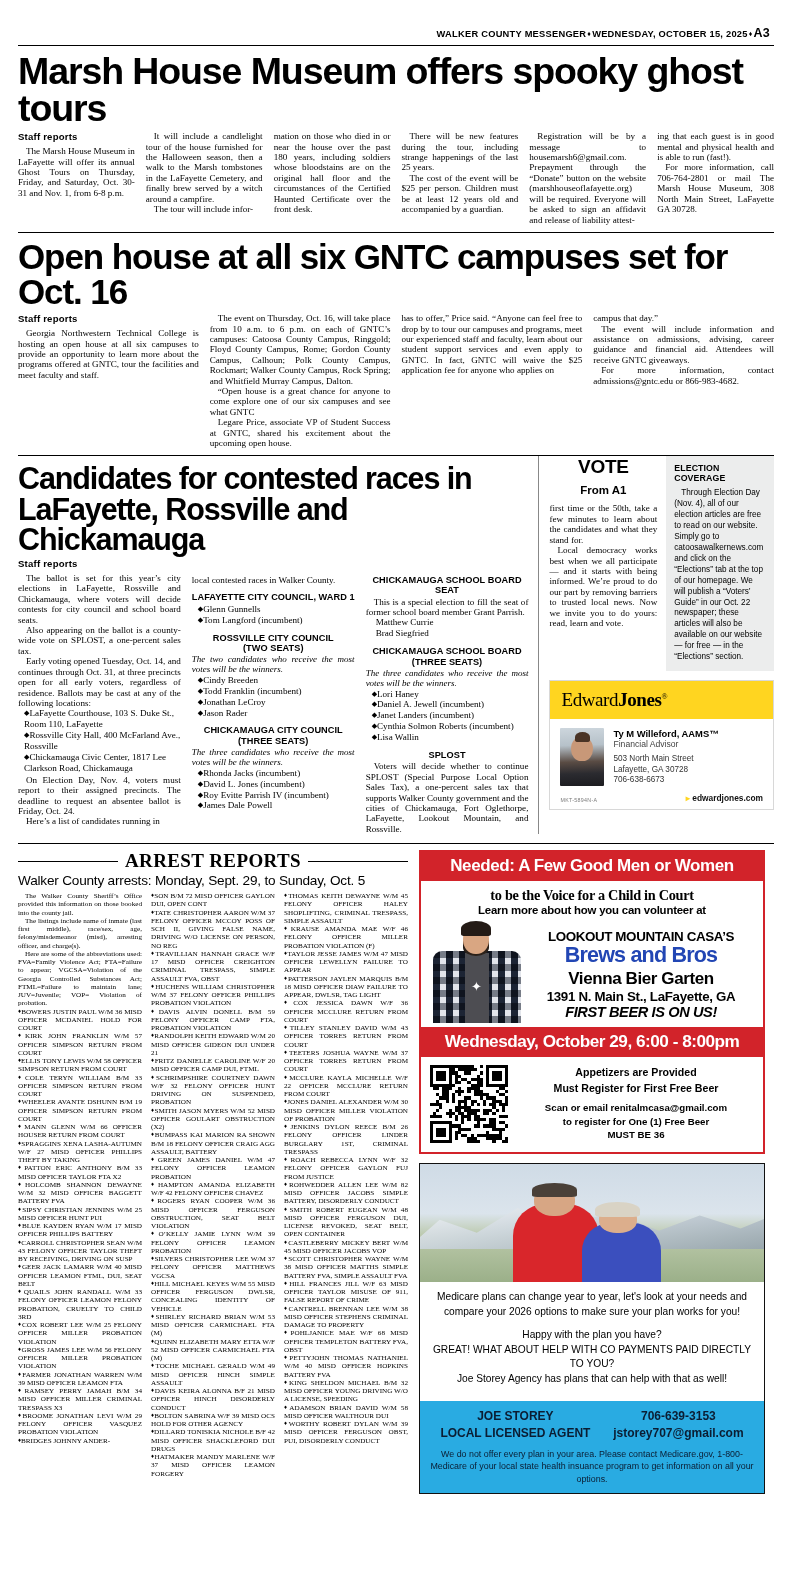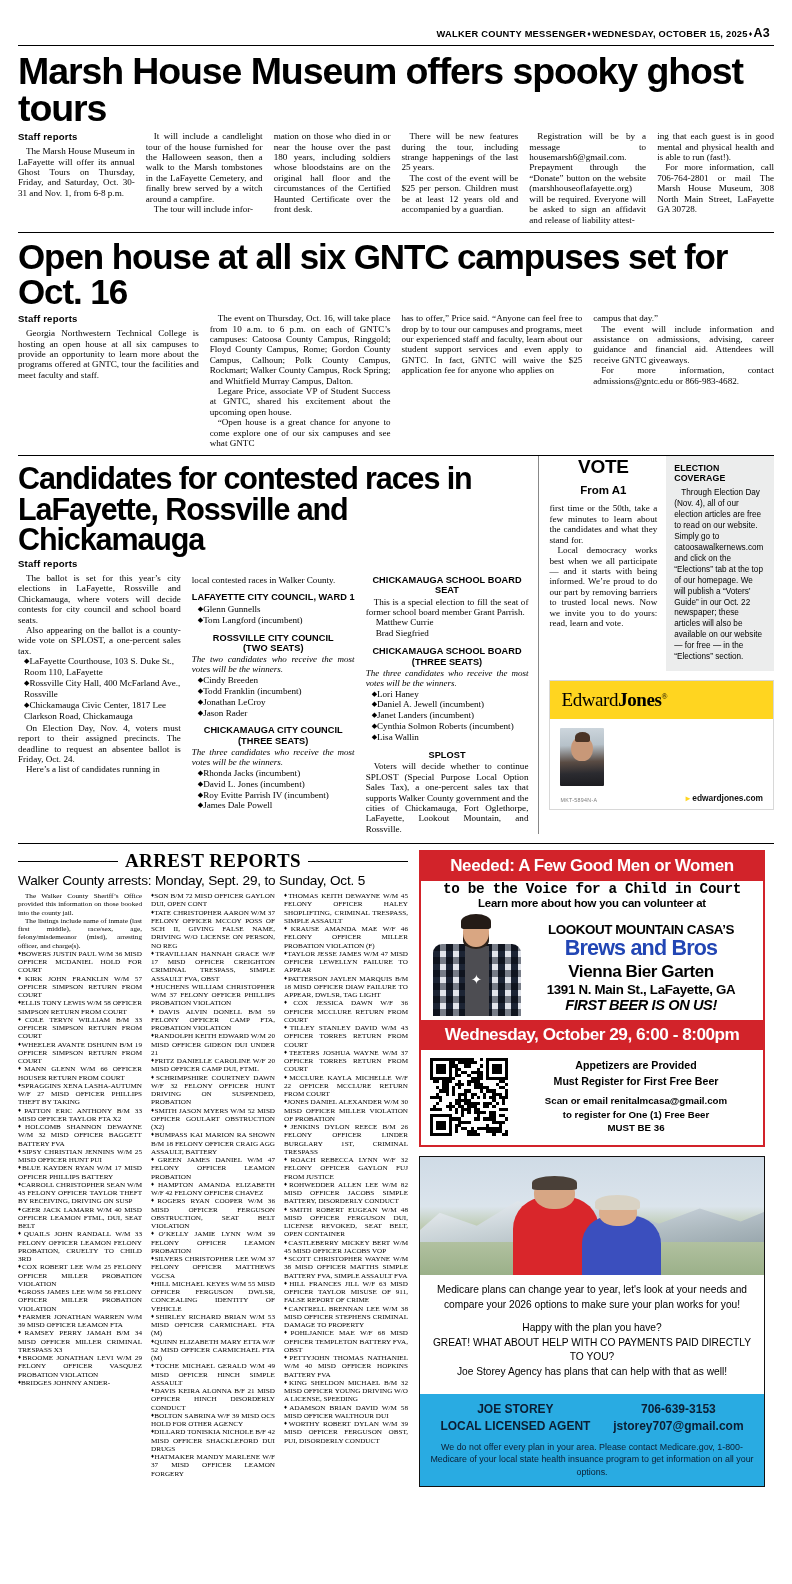--- a/index.html
+++ b/index.html
@@ -133,22 +133,22 @@
   .ar-col .d { font-size: 6px; vertical-align: .6px; }
 
   
   .casa { border: 2.2px solid #d2232a; background: #fff; }
   .casa-bar {
     background: #d2232a; color: #fff; text-align: center;
     font-family: "Liberation Sans", sans-serif; font-weight: 700;
     font-size: 17px; padding: 4px 0 5px; letter-spacing: -.4px;
   }
   .casa-l1 {
-    text-align: center; font-family: Liberation Mono, monospace;
-    font-weight: 700; font-size: 14.3px; padding-top: 0; letter-spacing: -.3px;
+    text-align: center; font-family: Liberation Serif, serif;
+    font-weight: 700; font-size: 14.3px; padding-top: 6px; letter-spacing: -.3px;
   }
   .casa-l2 {
     text-align: center; font-family: "Liberation Sans", sans-serif;
     font-weight: 700; font-size: 11.4px; padding-bottom: 3px; letter-spacing: -.2px;
   }
   .casa-mid { display: flex; align-items: flex-end; padding: 0 6px; }
   .casa-person { width: 98px; height: 104px; flex: none; position: relative; overflow: hidden; }
   .casa-person .head { position:absolute; left:36px; top:6px; width:26px; height:29px; border-radius:48%; background:#d9a682; }
   .casa-person .hair { position:absolute; left:34px; top:2px; width:30px; height:15px; border-radius:50% 50% 14% 14%; background:#241b16; }
   .casa-person .beard { position:absolute; left:36px; top:20px; width:26px; height:17px; border-radius:18% 18% 50% 50%; background:#2c2119; }
@@ -283,22 +283,22 @@
   <div class="cols">
     <div class="col">
       <div class="byline">Staff  reports</div>
       <div class="bodytxt">
           <p>Georgia Northwestern Technical College is hosting an open house at all six campuses to provide an opportunity to learn more about the programs offered at GNTC, tour the facilities and meet faculty and staff.</p>
         </div>
     </div>
     <div class="col">
       <div class="bodytxt">
         <p>The event on Thursday, Oct. 16, will take place from 10 a.m. to 6 p.m. on each of GNTC’s campuses: Catoosa County Campus, Ringgold; Floyd County Campus, Rome; Gordon County Campus, Calhoun; Polk County Campus, Rockmart; Walker County Campus, Rock Spring; and Whitfield Murray Campus, Dalton.</p>
+        <p>“Open house is a great chance for anyone to come explore one of our six campuses and see what GNTC</p>
         <p>Legare Price, associate VP of Student Success at GNTC, shared his excitement about the upcoming open house.</p>
-        <p>“Open house is a great chance for anyone to come explore one of our six campuses and see what GNTC</p>
       </div>
     </div>
     <div class="col">
       <div class="bodytxt">
           <p class="noind">has to offer,” Price said. “Anyone can feel free to drop by to tour our campuses and programs, meet our experienced staff and faculty, learn about our student support services and even apply to GNTC. In fact, GNTC will waive the $25 application fee for anyone who applies on</p>
         </div>
     </div>
     <div class="col">
       <div class="bodytxt">
         <p class="noind">campus that day.”</p>
@@ -316,20 +316,21 @@
         <span>Candidates for contested races in</span><br>
         <span>LaFayette, Rossville and Chickamauga</span>
       </h1>
       <div class="cols">
 
         <div class="col">
           <div class="byline">Staff  reports</div>
           <div class="bodytxt">
             <p>The ballot is set for this year’s city elections in LaFayette, Rossville and Chickamauga, where voters will decide contests for city council and school board seats.</p>
             <p>Also appearing on the ballot is a county-wide vote on SPLOST, a one-percent sales tax.</p>
+            <p>Early voting opened Tuesday, Oct. 14, and continues through Oct.  31, at three precincts open for all early voters, regardless of residence. Ballots may be cast at any of the following locations:</p>
           </div>
           <div class="cand"><span class="d">◆</span><span>LaFayette Courthouse, 103 S. Duke St., Room 110, LaFayette</span></div>
           <div class="cand"><span class="d">◆</span><span>Rossville City Hall, 400 McFarland Ave., Rossville</span></div>
           <div class="cand"><span class="d">◆</span><span>Chickamauga Civic Center, 1817 Lee Clarkson Road, Chickamauga</span></div>
           <div class="bodytxt" style="margin-top:1px;">
             <p>On Election Day, Nov. 4, voters must report to their assigned precincts. The deadline to request an absentee ballot is Friday, Oct. 24.</p>
             <p>Here’s a list of candidates running in</p>
           </div>
         </div>
 
@@ -402,20 +403,29 @@
           </div>
         </div>
       </div>
 
       <div class="ej">
         <div class="ej-top">
           <div class="ej-logo"><span>Edward</span><b>Jones</b><sup>®</sup></div>
         </div>
         <div class="ej-body">
           <div class="ej-photo"></div>
+          <div class="ej-txt">
+            <div class="ej-name">Ty M Willeford, AAMS™</div>
+            <div class="ej-role">Financial Advisor</div>
+            <div class="ej-addr">
+              <div>503 North Main Street</div>
+              <div>Lafayette, GA 30728</div>
+              <div>706-638-6673</div>
+            </div>
+          </div>
         </div>
         <div class="ej-foot">
           <span class="ej-code">MKT-5894N-A</span>
           <span class="ej-url"><span class="ar">▸</span> <span>edwardjones.com</span></span>
         </div>
       </div>
     </div>
   </div>
 
   <div class="rule-med" style="margin-top:9px;"></div>
@@ -426,20 +436,21 @@
         <span class="ln"></span>
         <span class="ar-hd">ARREST REPORTS</span>
         <span class="ln"></span>
       </div>
       <div class="ar-sub">Walker County arrests: Monday, Sept. 29, to Sunday, Oct. 5</div>
 
       <div class="ar-cols">
         <div class="ar-col">
           <p>The Walker County Sheriff’s Office provided this information on those booked into the county jail.</p>
           <p>The listings include name of inmate (last first middle), race/sex, age, felony/misdemeanor (misd), arresting officer, and charge(s).</p>
+          <p>Here are some of the abbreviations used: FVA=Family Violence Act; FTA=Failure to appear; VGCSA=Violation of the Georgia Controlled Substances Act; FTML=Failure to maintain lane; JUV=Juvenile; VOP= Violation of probation.</p>
           <div>
               <p class="entry"><span class="d">♦</span>BOWERS JUSTIN PAUL W/M 36 MISD OFFICER MCDANIEL HOLD FOR COURT</p>
               <p class="entry"><span class="d">♦</span>KIRK JOHN FRANKLIN W/M 57 OFFICER SIMPSON RETURN FROM COURT</p>
               <p class="entry"><span class="d">♦</span>ELLIS TONY LEWIS W/M 58 OFFICER SIMPSON RETURN FROM COURT</p>
               <p class="entry"><span class="d">♦</span>COLE TERYN WILLIAM B/M 33 OFFICER SIMPSON RETURN FROM COURT</p>
               <p class="entry"><span class="d">♦</span>WHEELER AVANTE DSHUNN B/M 19 OFFICER SIMPSON RETURN FROM COURT</p>
               <p class="entry"><span class="d">♦</span>MANN GLENN W/M 66 OFFICER HOUSER RETURN FROM COURT</p>
               <p class="entry"><span class="d">♦</span>SPRAGGINS XENA LASHA-AUTUMN W/F 27 MISD OFFICER PHILLIPS THEFT BY TAKING</p>
               <p class="entry"><span class="d">♦</span>PATTON ERIC ANTHONY B/M 33 MISD OFFICER TAYLOR FTA X2</p>
               <p class="entry"><span class="d">♦</span>HOLCOMB SHANNON DEWAYNE W/M 32 MISD OFFICER BAGGETT BATTERY FVA</p>

